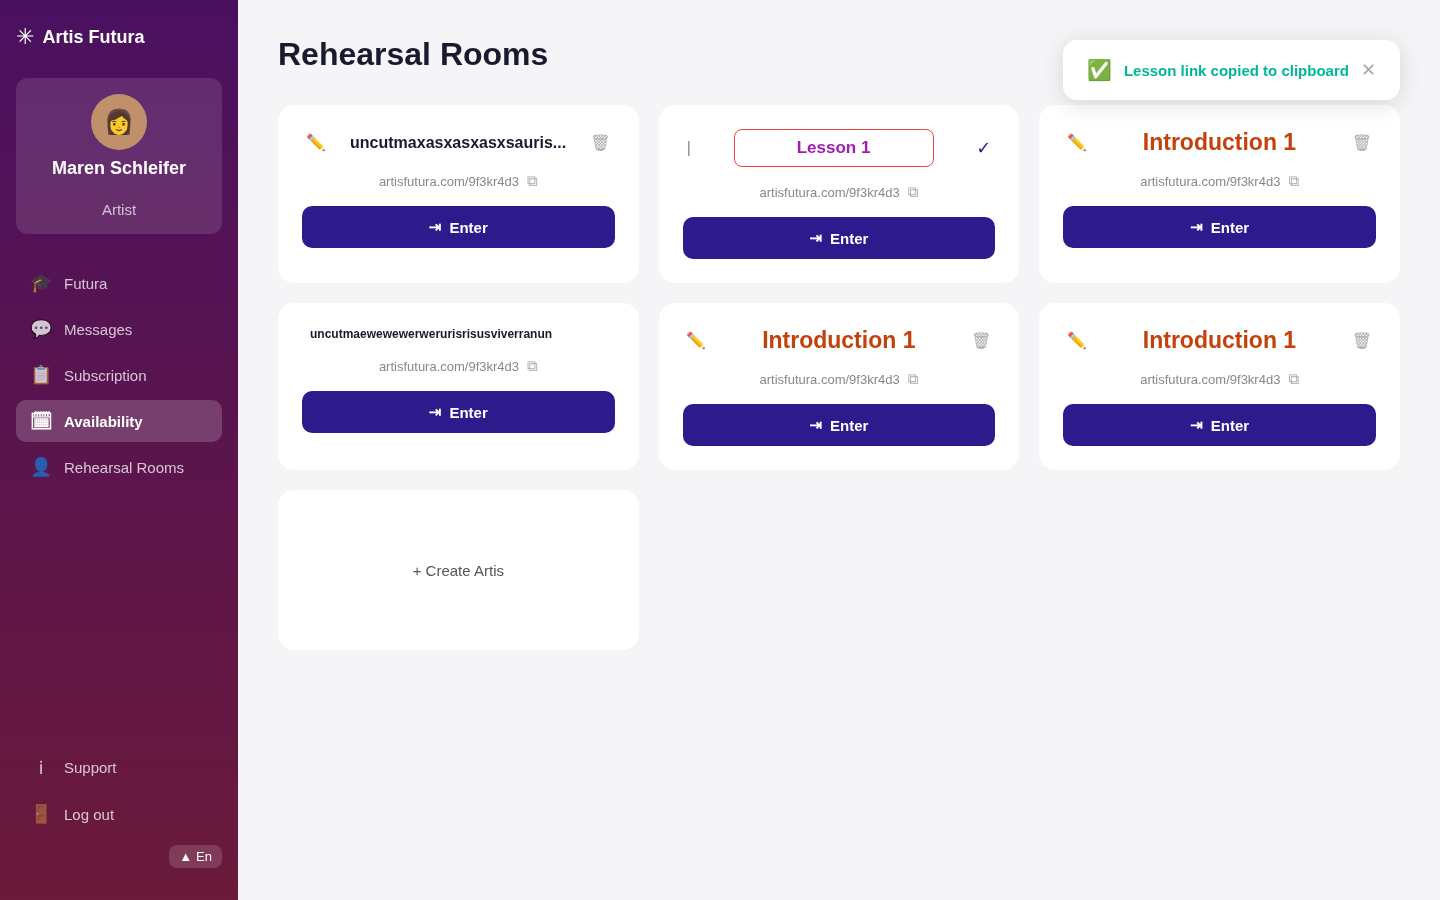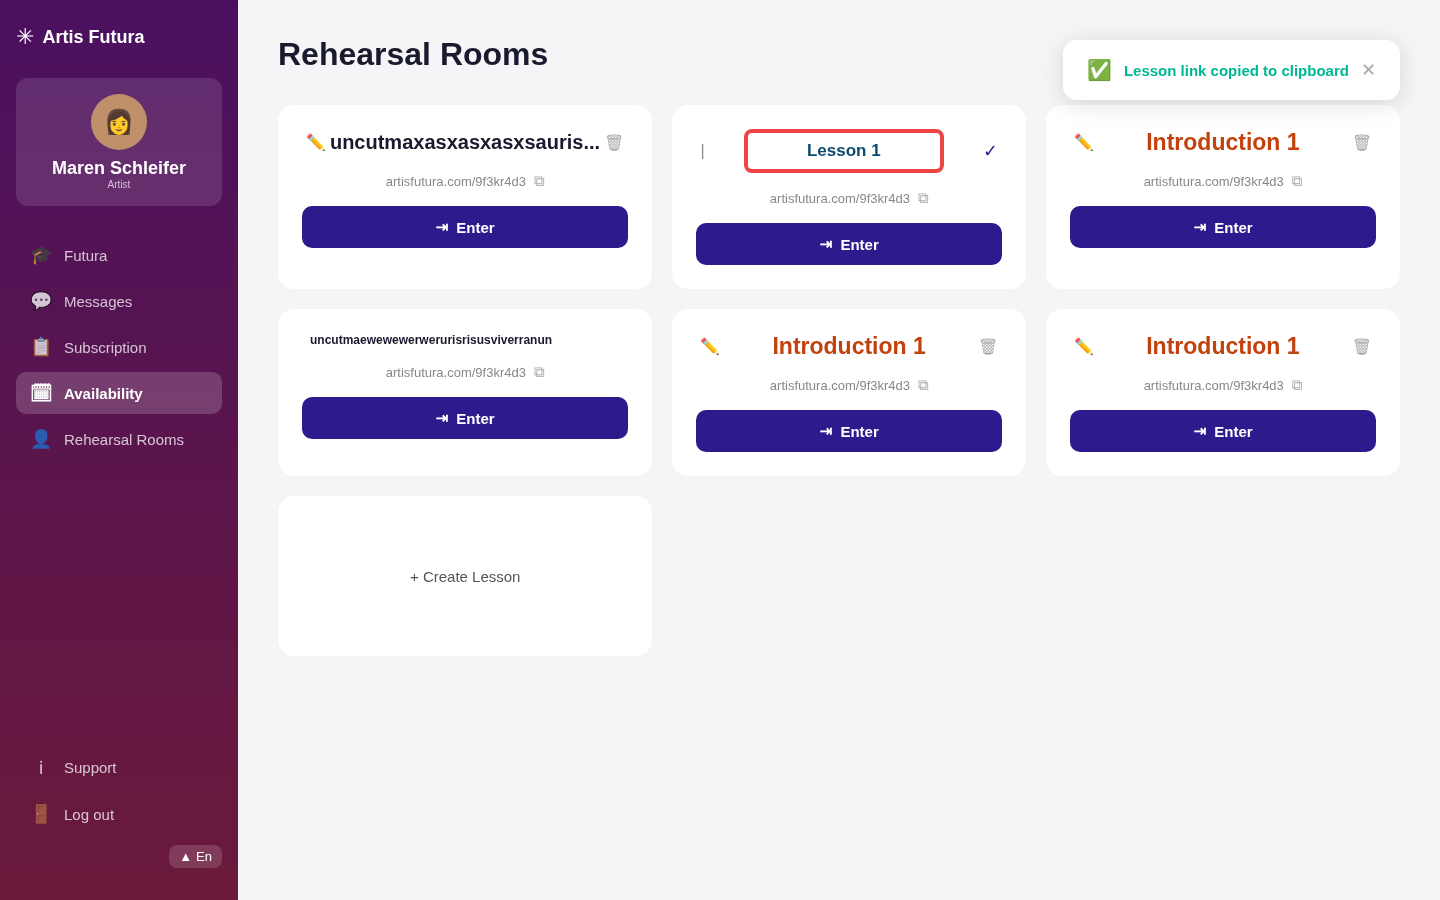--- a/index.html
+++ b/index.html
@@ -50,22 +50,23 @@
       overflow: hidden;
       display: flex; align-items: center; justify-content: center;
       font-size: 24px;
     }
     .sidebar-username {
       font-weight: 700;
       font-size: 18px;
       color: white;
     }
     .sidebar-role {
-      font-size: 10px;
+      font-size: 15px;
       color: rgba(255,255,255,0.7);
+      margin-top: 22px;
     }
     .sidebar-nav {
       flex: 1;
       display: flex;
       flex-direction: column;
       gap: 4px;
     }
     .nav-item {
       display: flex;
       align-items: center;
@@ -148,21 +149,21 @@
       align-items: center;
       justify-content: center;
     }
     .card-title {
       font-size: 23px;
       font-weight: 700;
       color: #c2410c;
       text-align: center;
     }
     .card-title-truncated {
-      font-size: 20px;
+      font-size: 16px;
       font-weight: 600;
       color: #1a1a2e;
       white-space: nowrap;
       overflow: hidden;
       text-overflow: ellipsis;
       max-width: 300px;
     }
     .card-icon-btn {
       background: none;
       border: none;
@@ -197,26 +198,26 @@
       font-size: 15px;
       font-weight: 600;
       cursor: pointer;
       display: flex;
       align-items: center;
       gap: 8px;
       width: 100%;
       justify-content: center;
     }
     .card-title-input {
-      border: 4px solid #ef4444;
+      border: 1px solid #ef4444;
       border-radius: 8px;
       padding: 8px 12px;
       font-size: 17px;
       font-weight: 600;
-      color: #0c4a6e;
+      color: #a21caf;
       width: 200px;
       outline: none;
       text-align: center;
     }
 
     
     .card-longname {
       font-size: 12px;
       font-weight: 600;
       color: #1a1a2e;
@@ -436,21 +437,21 @@
         <span>artisfutura.com/9f3kr4d3</span>
         <button class="copy-btn">⧉</button>
       </div>
       <button class="enter-btn">
         <span>⇥</span>
         <span>Enter</span>
       </button>
     </div>
 
     <div class="card-create">
-      <span class="create-label">+ Create Lesson</span>
+      <span class="create-label">+ Create Artis</span>
     </div>
 
   </div>
 </main>
 
 <div class="toast">
   <span class="toast-icon">✅</span>
   <span class="toast-text">Lesson link copied to clipboard</span>
   <button class="toast-close">✕</button>
 </div>

